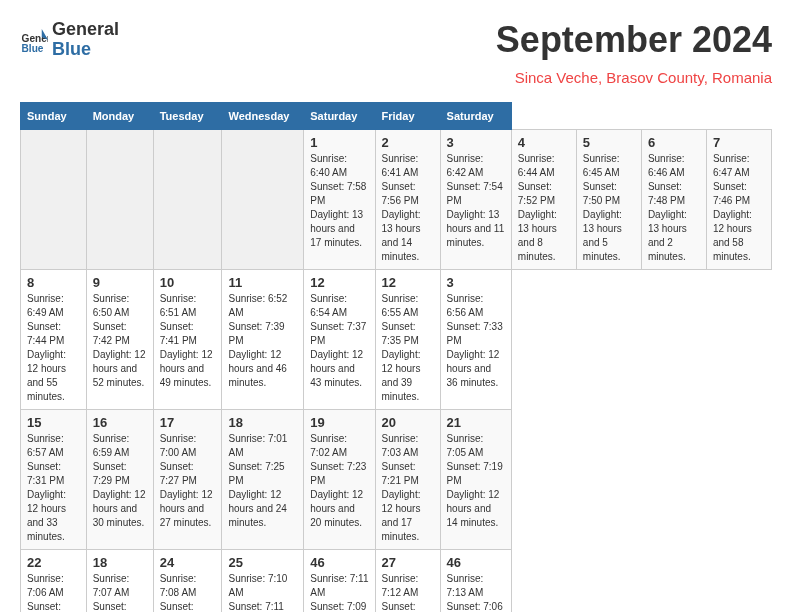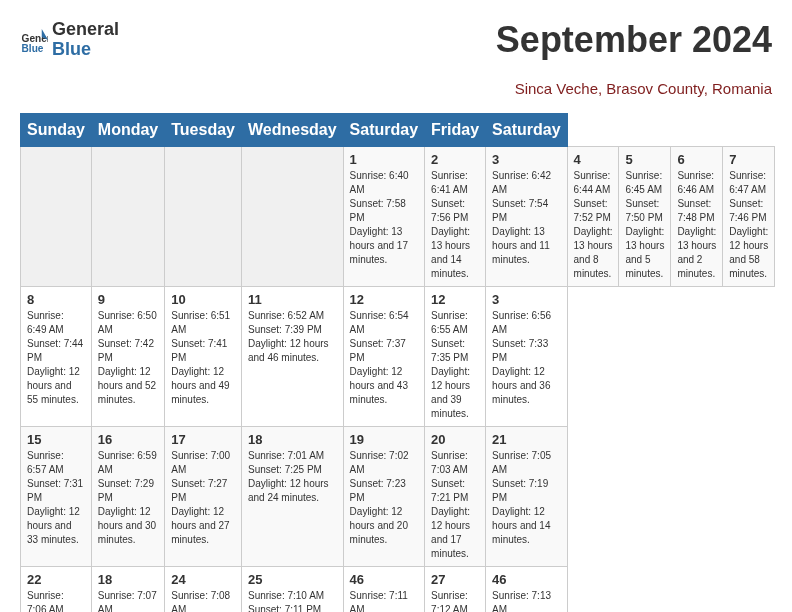--- a/index.html
+++ b/index.html
@@ -36,33 +36,33 @@
       text-align: right;
     }
     .month-title {
       font-size: 36px;
       font-weight: bold;
       color: #333;
       line-height: 1.1;
     }
     .subtitle {
       font-size: 15px;
-      color: #7f1d1d;
-      margin-top: 20px;
+      color: #ef4444;
+      margin-top: 9px;
     }
     table {
       width: 100%;
       border-collapse: collapse;
       font-size: 11px;
     }
     thead tr th {
       background-color: #2e6da4;
       color: #fff;
       padding: 7px 6px;
-      font-size: 16px;
+      font-size: 11px;
       font-weight: bold;
       text-align: left;
       border: 1px solid #2e6da4;
       margin-left: 24px;
     }
     tbody tr td {
       border: 1px solid #ccc;
       padding: 5px 6px;
       vertical-align: top;
       width: 107px;

